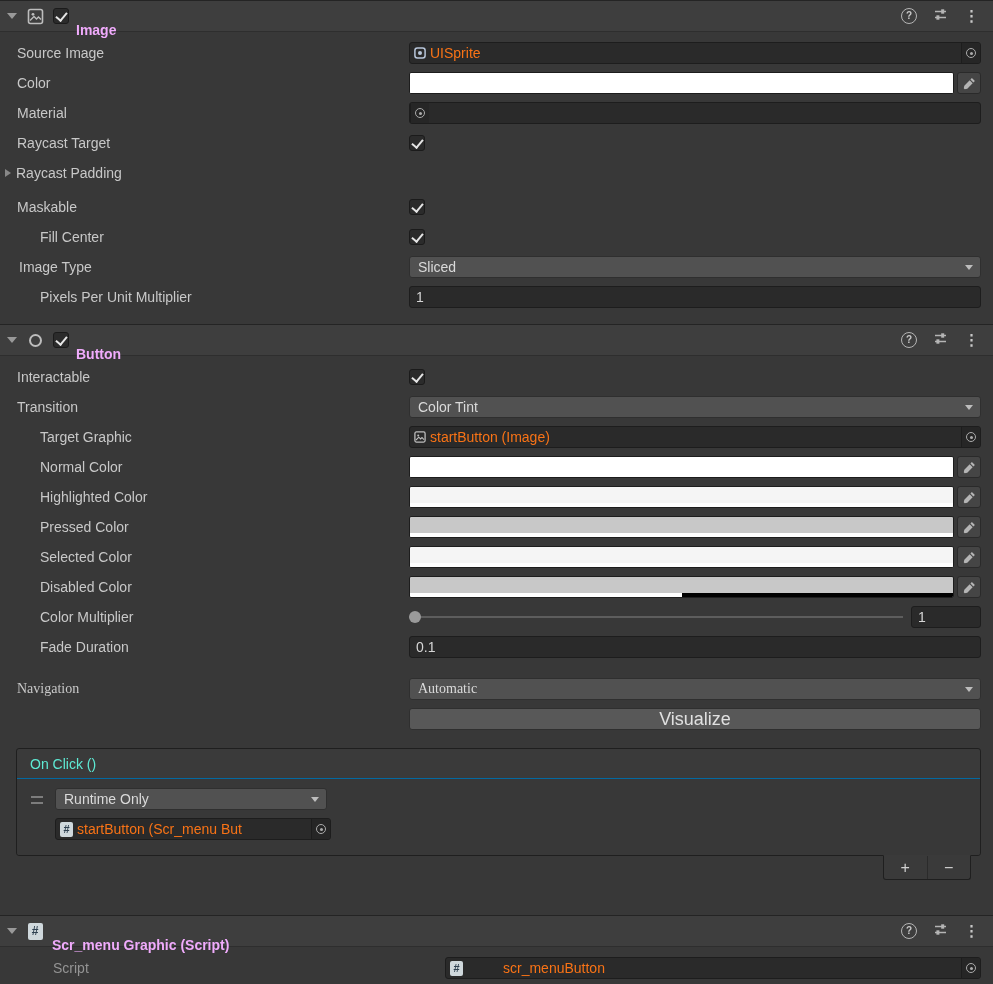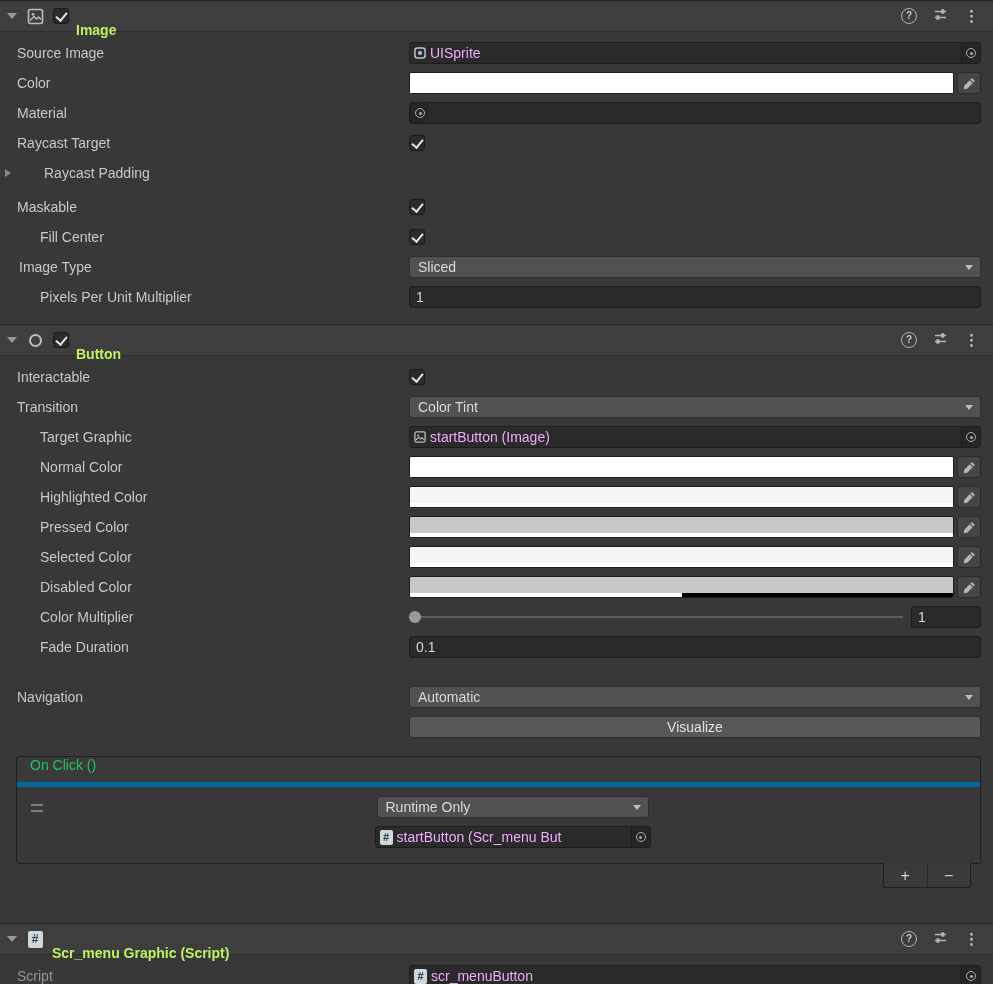--- a/index.html
+++ b/index.html
@@ -10,21 +10,21 @@
     font-family:"Liberation Sans", sans-serif;
     font-size:14px; color:#c8c8c8;
     position:relative;
   }
   
   .comp-header {
     height:32px; background:#3e3e3e;
     border-top:1px solid #242424; border-bottom:1px solid #2e2e2e;
     display:flex; align-items:center; padding:0 14px 0 5px;
   }
-  .comp-title { font-weight:700; color:#bef264; margin-left:7px; white-space:nowrap;margin-top:28px; }
+  .comp-title { font-weight:700; color:#f0abfc; margin-left:7px; white-space:nowrap;margin-top:28px; }
   .foldout {
     width:0; height:0; margin:0 4px 0 2px;
     border-left:5px solid transparent; border-right:5px solid transparent;
     border-top:6px solid #999;
   }
   .mini-foldout {
     display:inline-block; width:0; height:0; margin-right:5px;
     border-top:4px solid transparent; border-bottom:4px solid transparent;
     border-left:6px solid #888;
   }
@@ -41,35 +41,35 @@
     border-radius:3px; position:relative; flex:none;
   }
   .checkbox.checked::after {
     content:""; position:absolute; left:4px; top:1px; width:5px; height:9px;
     border:solid #e6e6e6; border-width:0 2px 2px 0; transform:rotate(40deg);
   }
   
   .comp-body { padding:6px 0 12px 0; }
   .row { display:flex; align-items:center; height:30px; padding-right:12px; }
   .row.gap-top { margin-top:4px; }
-  .row.big-gap-top { margin-top:20px; }
+  .row.big-gap-top { margin-top:12px;font-family:Liberation Serif, serif; }
   .label {
     flex:0 0 409px; padding-left:17px; color:#c8c8c8;
     white-space:nowrap; overflow:hidden; display:flex; align-items:center;
   }
   .label.indent1 { padding-left:40px; }
-  .label.dim, .dim-text { color:#949494; }
-  .label.with-fold { padding-left:5px;gap:28px; }
+  .label.dim, .dim-text { color:#949494;margin-left:36px; }
+  .label.with-fold { padding-left:5px; }
   .field { flex:1; display:flex; align-items:center; min-width:0; }
   
   .obj-field {
     flex:1; height:22px; background:#2a2a2a; border:1px solid #1d1d1d; border-radius:3px;
     display:flex; align-items:center; overflow:hidden; min-width:0;
   }
-  .obj-field .obj-text { flex:1; padding:0 4px; color:#f0abfc; white-space:nowrap; overflow:hidden; }
+  .obj-field .obj-text { flex:1; padding:0 4px; color:#f97316; white-space:nowrap; overflow:hidden; }
   .obj-field .lead-icon { margin-left:4px; flex:none; display:flex; align-items:center; }
   .picker {
     flex:none; width:19px; align-self:stretch; border-left:1px solid #1d1d1d;
     background:#262626; display:flex; align-items:center; justify-content:center;
   }
   .picker-circle { width:10px; height:10px; border:1.3px solid #ababab; border-radius:50%; position:relative; }
   .picker-circle::after {
     content:""; position:absolute; left:50%; top:50%; width:3px; height:3px;
     margin:-1.5px 0 0 -1.5px; background:#ababab; border-radius:50%;
   }
@@ -94,29 +94,29 @@
   .eyedropper {
     flex:none; width:24px; height:22px; margin-left:3px; background:#454545;
     border:1px solid #2a2a2a; border-radius:3px; display:flex; align-items:center; justify-content:center;
     padding:0;
   }
   .slider { flex:1; position:relative; height:22px; margin-right:8px; }
   .slider-track { position:absolute; left:0; right:0; top:10px; height:2px; background:#5d5d5d; }
   .slider-handle { position:absolute; left:0; top:5px; width:12px; height:12px; border-radius:50%; background:#9a9a9a; }
   .visualize-btn {
     flex:1; height:22px; background:#585858; border:1px solid #2f2f2f; border-radius:3px;
-    color:#e0e0e0; font-family:inherit; font-size:14px; text-align:center; line-height:20px; padding:0;
+    color:#e0e0e0; font-family:inherit; font-size:18px; text-align:center; line-height:20px; padding:0;
   }
   
   .event-box { margin:14px 12px 0 16px; border:1px solid #1f1f1f; border-radius:3px; background:#3a3a3a; }
-  .event-header { height:30px; display:flex; padding:0 13px; border-bottom:5px solid #0369a1; color:#22c55e; }
+  .event-header { height:30px; display:flex; align-items:center; padding:0 13px; border-bottom:1px solid #0369a1; color:#5eead4; }
   .event-body { position:relative; padding:9px 10px 15px 38px; background:#383838; border-radius:0 0 3px 3px; }
   .drag-handle { position:absolute; left:14px; top:17px; width:12px; height:8px;
     border-top:2px solid #7d7d7d; border-bottom:2px solid #7d7d7d; }
-  .event-row { display:flex; align-items:center; gap:18px;justify-content:center; }
+  .event-row { display:flex; align-items:center; gap:18px; }
   .event-row.second { margin-top:8px; }
   .dd-fixed { flex:none; width:272px; }
   .obj-fixed { flex:none; width:276px; }
   .script-chip {
     flex:none; width:13px; height:15px; margin-left:4px; border-radius:2px;
     background:#cfd8dc; color:#2e4050; font-size:11px; font-weight:700;
     display:flex; align-items:center; justify-content:center;
   }
   .event-footer { position:relative; height:26px; margin:0 12px 0 16px; }
   .footer-btns {

